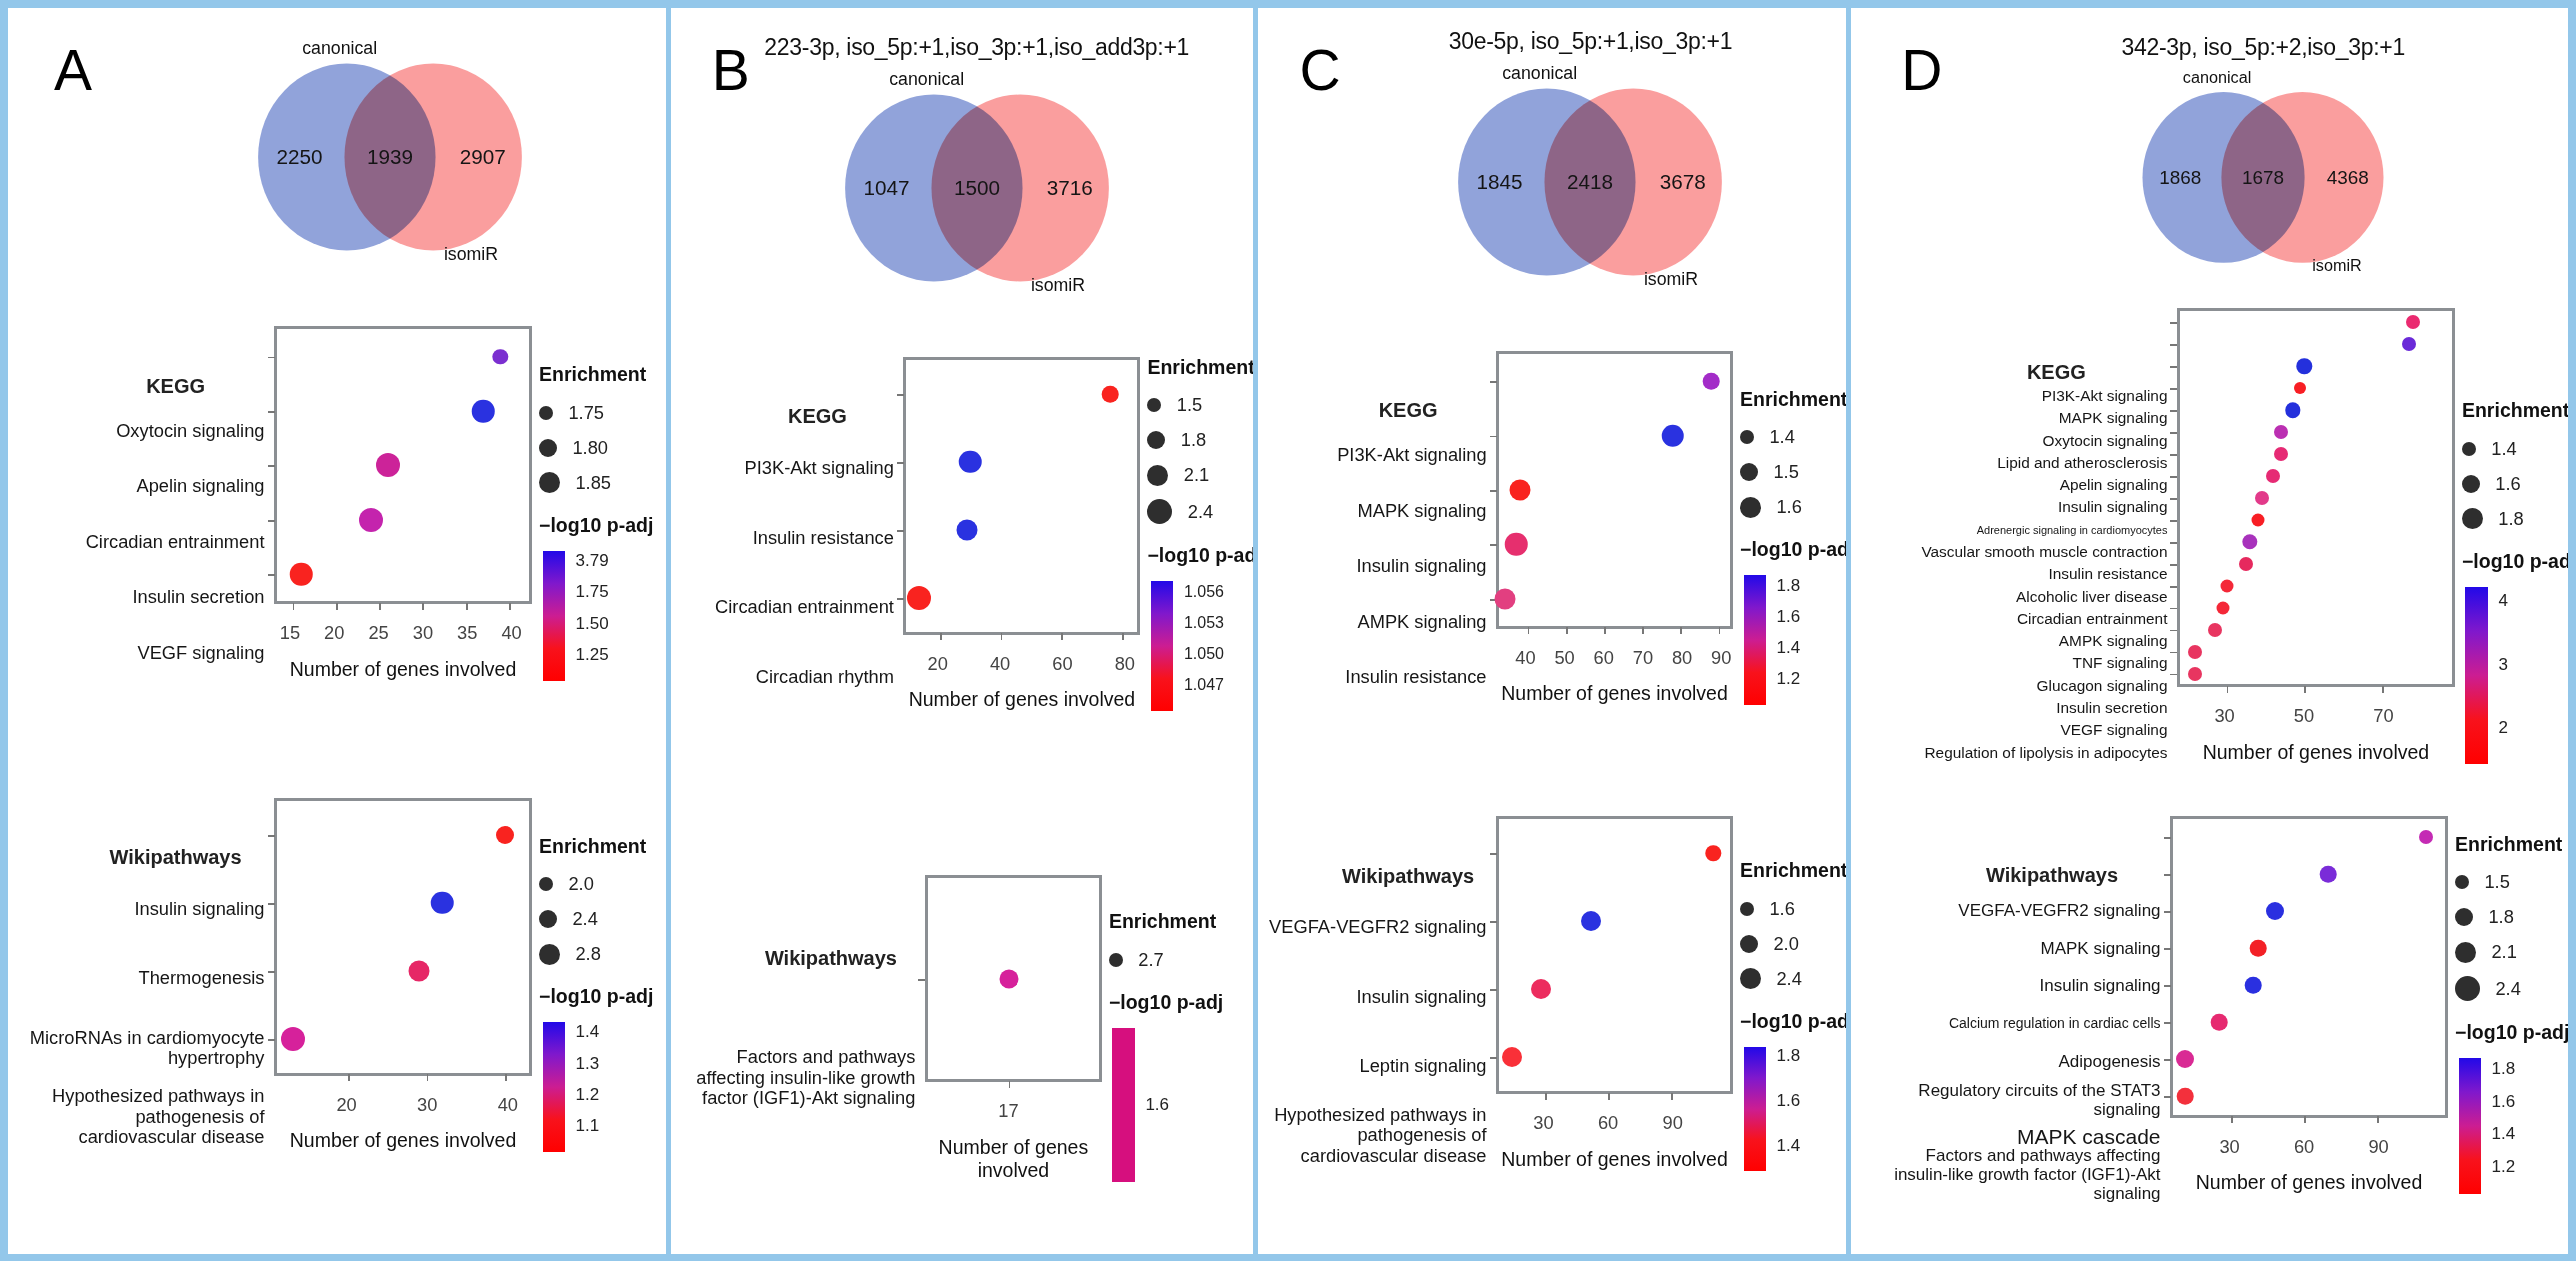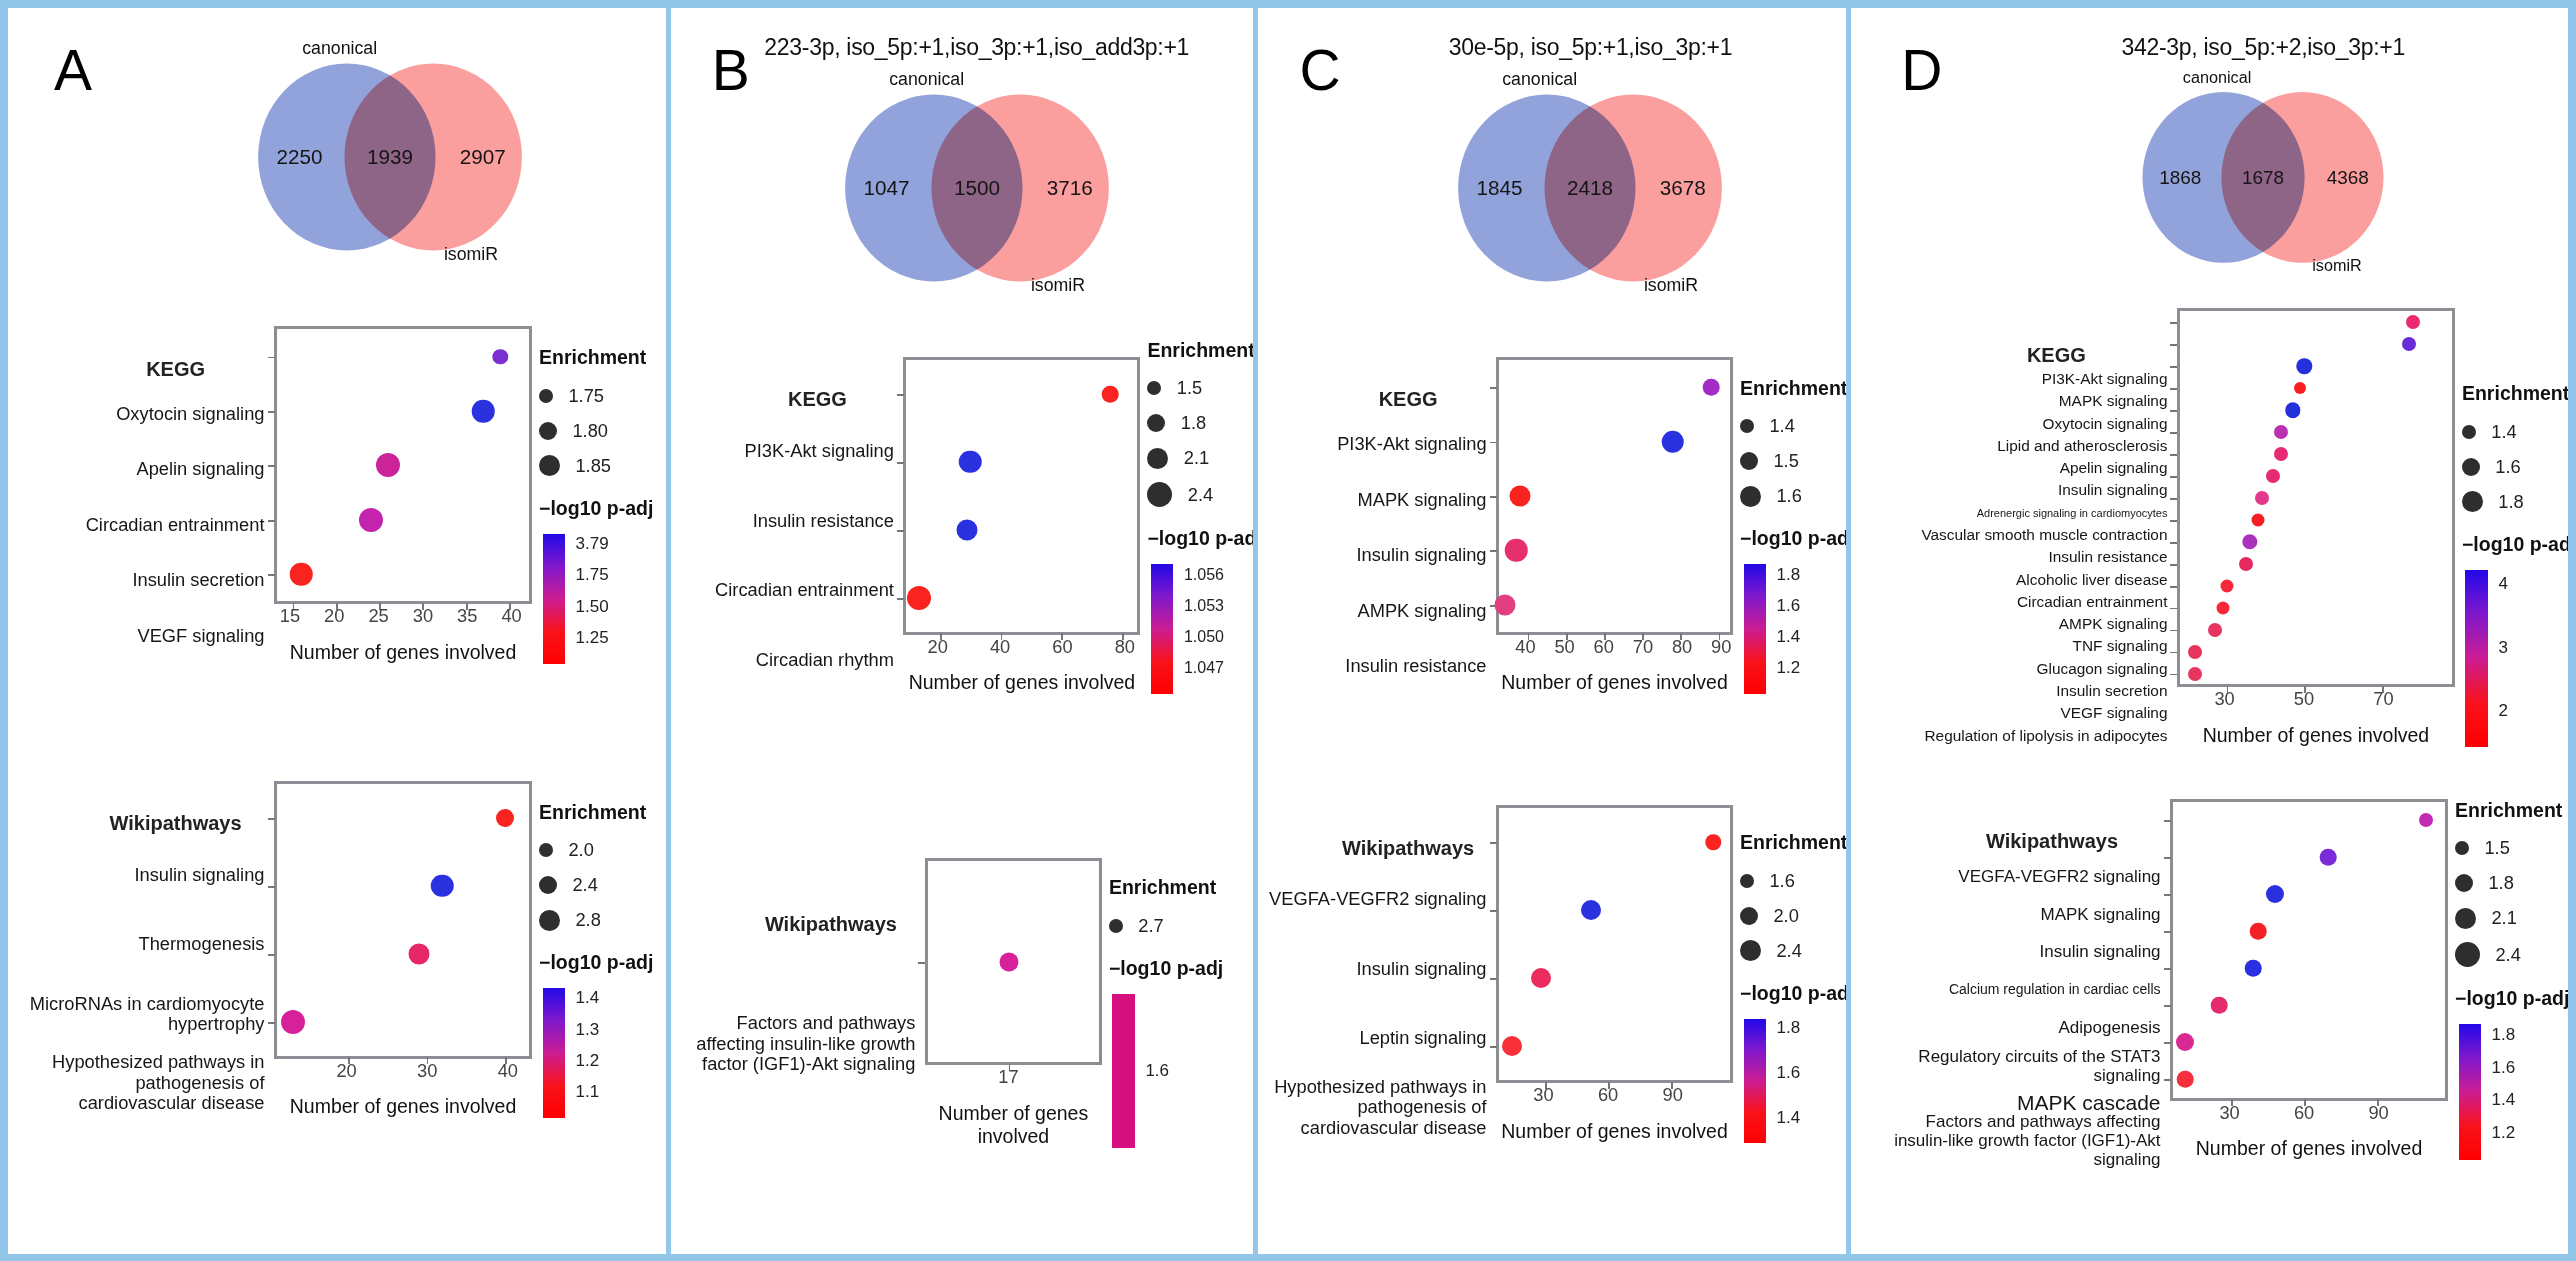--- a/index.html
+++ b/index.html
@@ -17,21 +17,21 @@
   .ycol{position:relative;box-sizing:border-box;}
   .db-label{font-size:20px;font-weight:700;color:#222;height:28px;text-align:center;padding-left:26%;box-sizing:border-box;}
   .yarea{position:relative;}
   .ylabel{position:absolute;right:9.5px;transform:translateY(-50%);text-align:right;color:#161616;line-height:1.12;width:92%;}
   .plotcol{position:relative;}
   .db-spacer{height:28px;}
   .plotbox{position:relative;box-sizing:border-box;border:3px solid #8b8f93;background:#fff;}
   .dot{position:absolute;border-radius:50%;transform:translate(-50%,-50%);}
   .ytm{position:absolute;left:-9.5px;width:7px;height:1.8px;background:#777;}
   .xtm{position:absolute;bottom:-8.3px;width:1.8px;height:7px;background:#777;}
-  .xtickrow{position:relative;height:27px;margin-top:1px;}
+  .xtickrow{position:relative;height:27px;margin-top:18px;}
   .xtick{position:absolute;transform:translateX(-50%);font-size:18.3px;color:#444;}
   .xlabel{text-align:center;font-size:19.5px;color:#111;margin-top:8.3px;}
   .legend{position:relative;margin-left:7px;box-sizing:border-box;}
   .leg-title{font-size:19.5px;font-weight:700;color:#111;white-space:nowrap;}
   .leg-rows{margin-top:15.4px;}
   .leg-row{display:flex;align-items:center;margin-bottom:13px;}
   .leg-dot{background:#2e2e2e;border-radius:50%;flex:0 0 auto;}
   .leg-val{font-size:18.3px;color:#222;margin-left:15.4px;}
   .padj-title{margin-top:20px;}
   .barwrap{position:relative;margin-top:14px;margin-left:3.5px;}
@@ -289,21 +289,21 @@
       <div class="leg-title padj-title">−log10 p-adj</div>
       <div class="barwrap" style="height:154px">
         <div class="bar" style="background:linear-gradient(to bottom, #d60f7e,#d60f7e)"></div>
         <div class="bartick" style="top:50.0%;">1.6</div>
       </div>
     </div>
   </div>
     </div>
     <div class="panel" style="width: 23.15%;">
       <div class="panel-letter">C</div>
-      <div class="panel-top" style="margin:26px 4% 0 17%">
+      <div class="panel-top" style="margin:20px 4% 0 17%">
         <div class="panel-title">30e-5p, iso_5p:+1,iso_3p:+1</div>
         <div class="venn-wrap"><svg width="278" viewBox="0 0 470 388" style="isolation:isolate">
     <text class="vlab" x="150" y="34">canonical</text>
     <ellipse cx="162" cy="208" rx="150" ry="158" fill="#7e93d3" fill-opacity="0.85" style="mix-blend-mode:multiply"></ellipse>
     <ellipse cx="308" cy="208" rx="150" ry="158" fill="#f98d8d" fill-opacity="0.85" style="mix-blend-mode:multiply"></ellipse>
     <text class="vnum" x="82" y="220">1845</text>
     <text class="vnum" x="235" y="220">2418</text>
     <text class="vnum" x="392" y="220">3678</text>
     <text class="vlab" x="372" y="382">isomiR</text>
   </svg></div>

